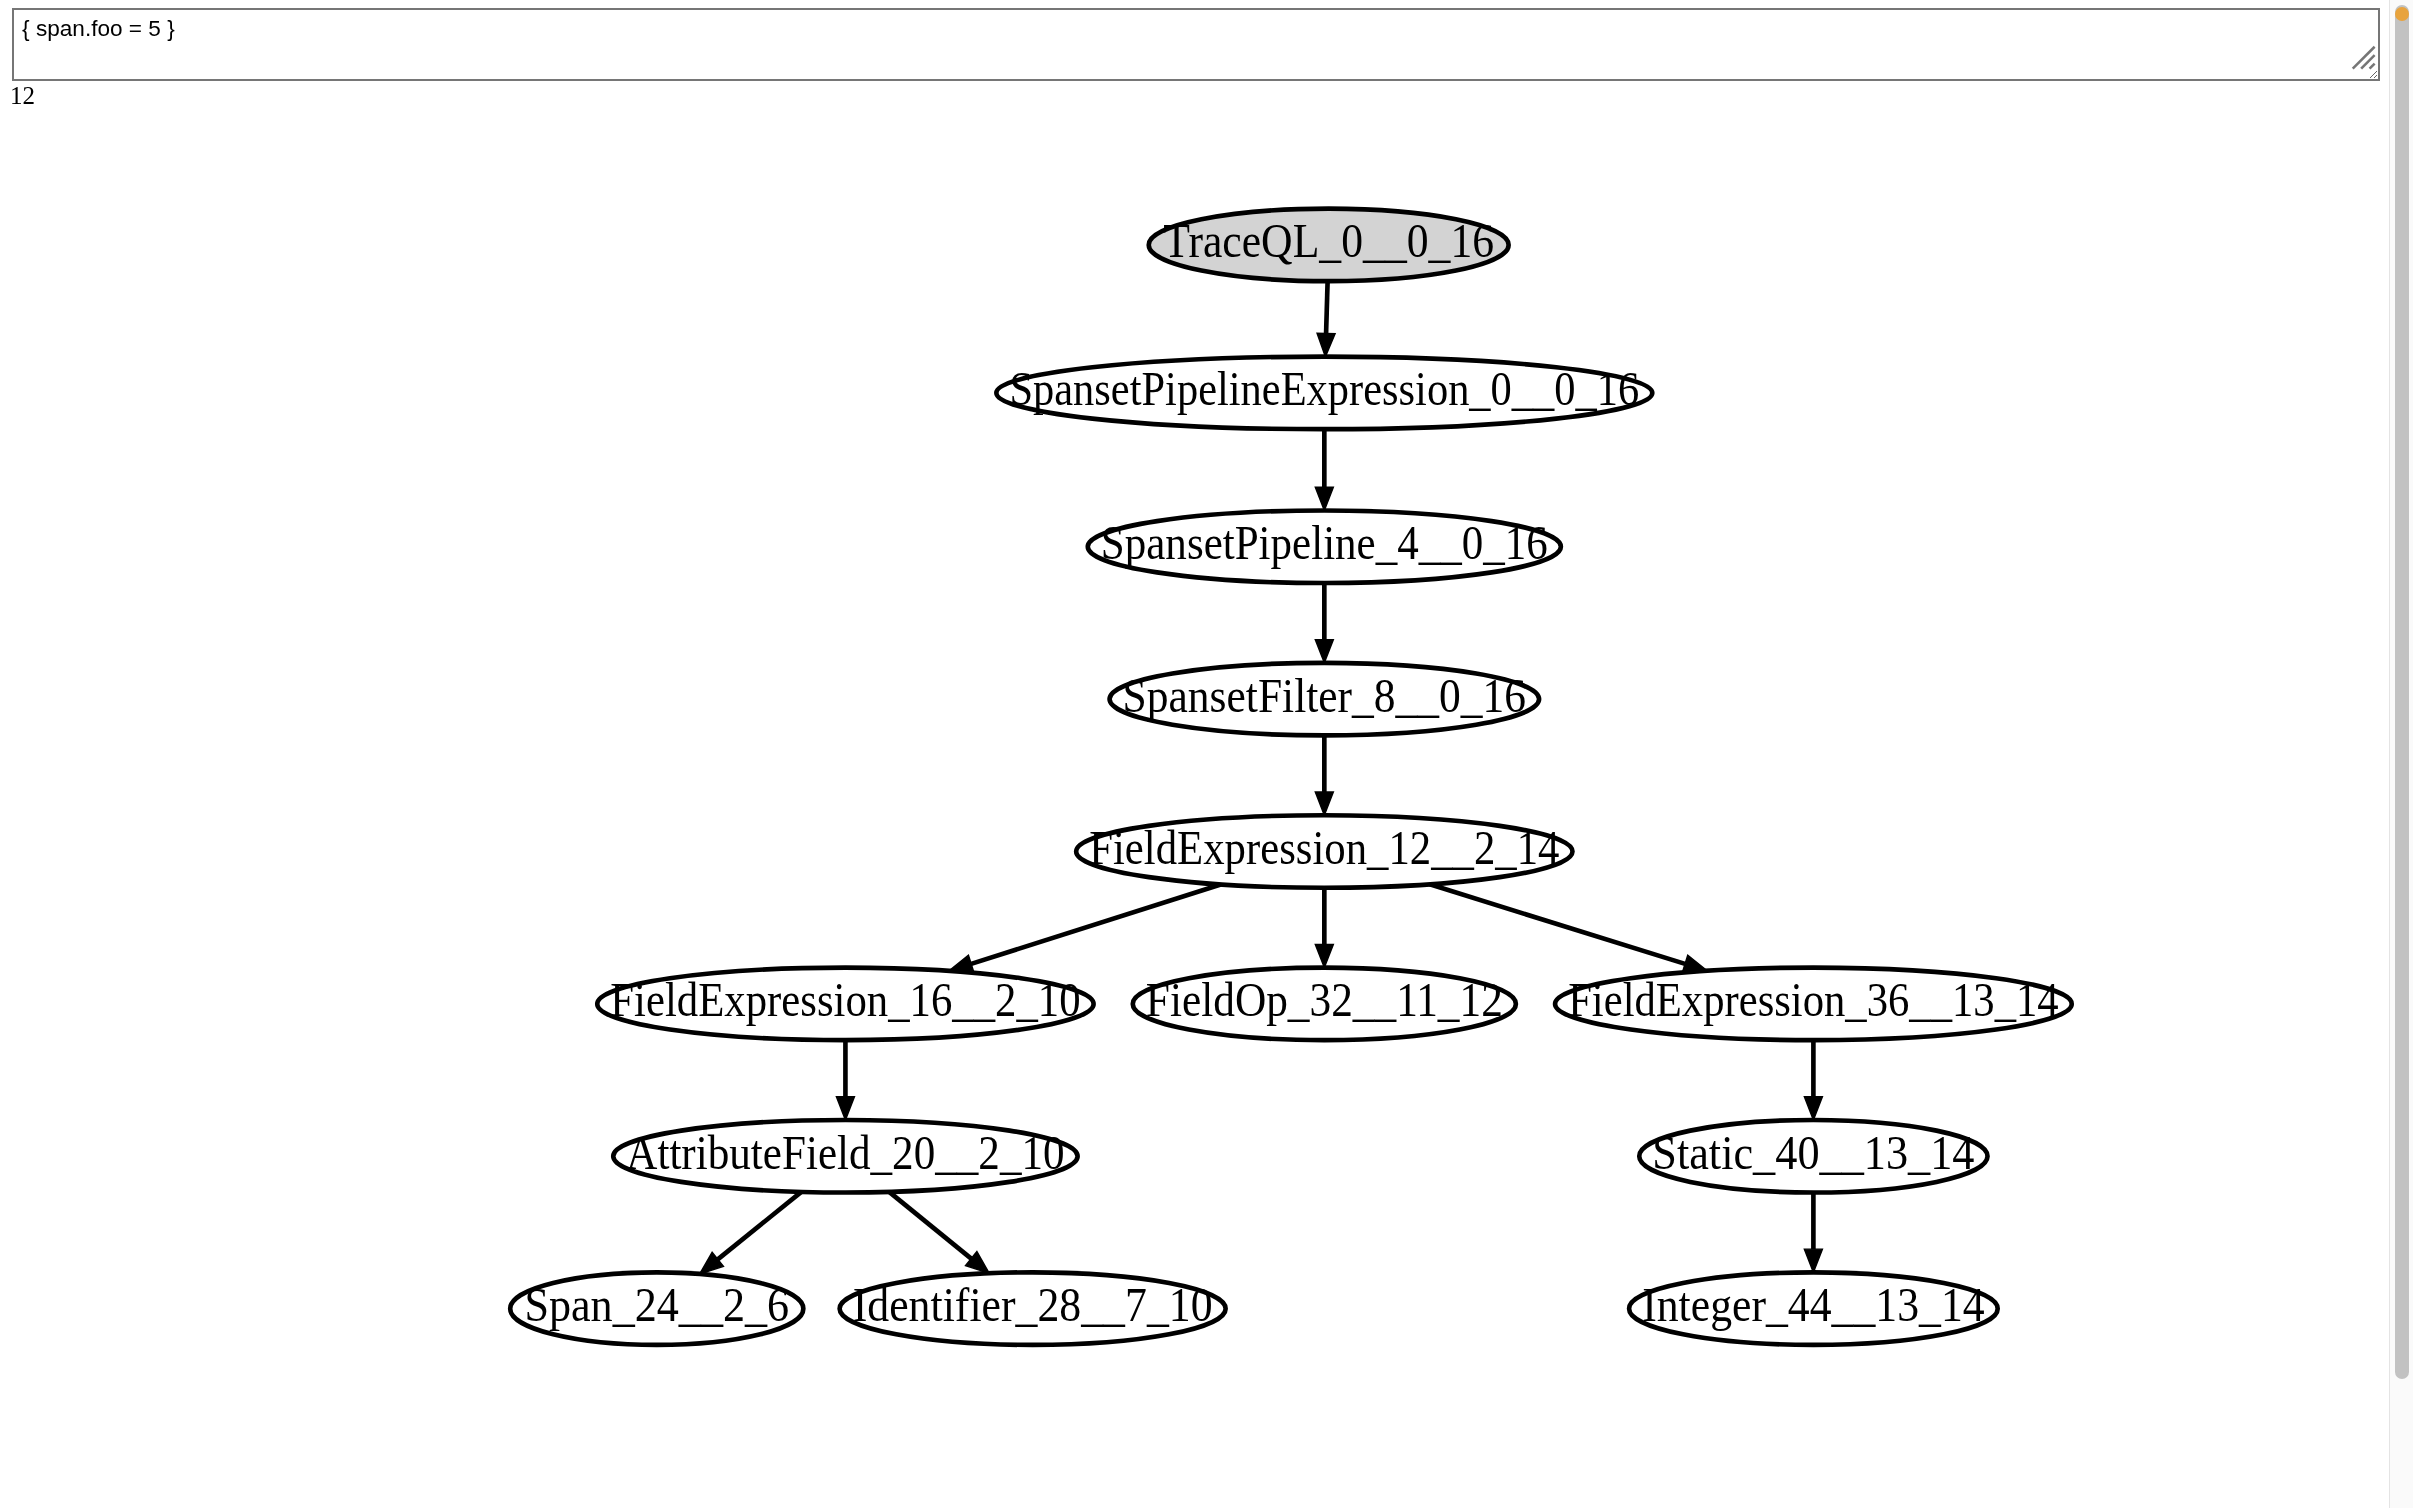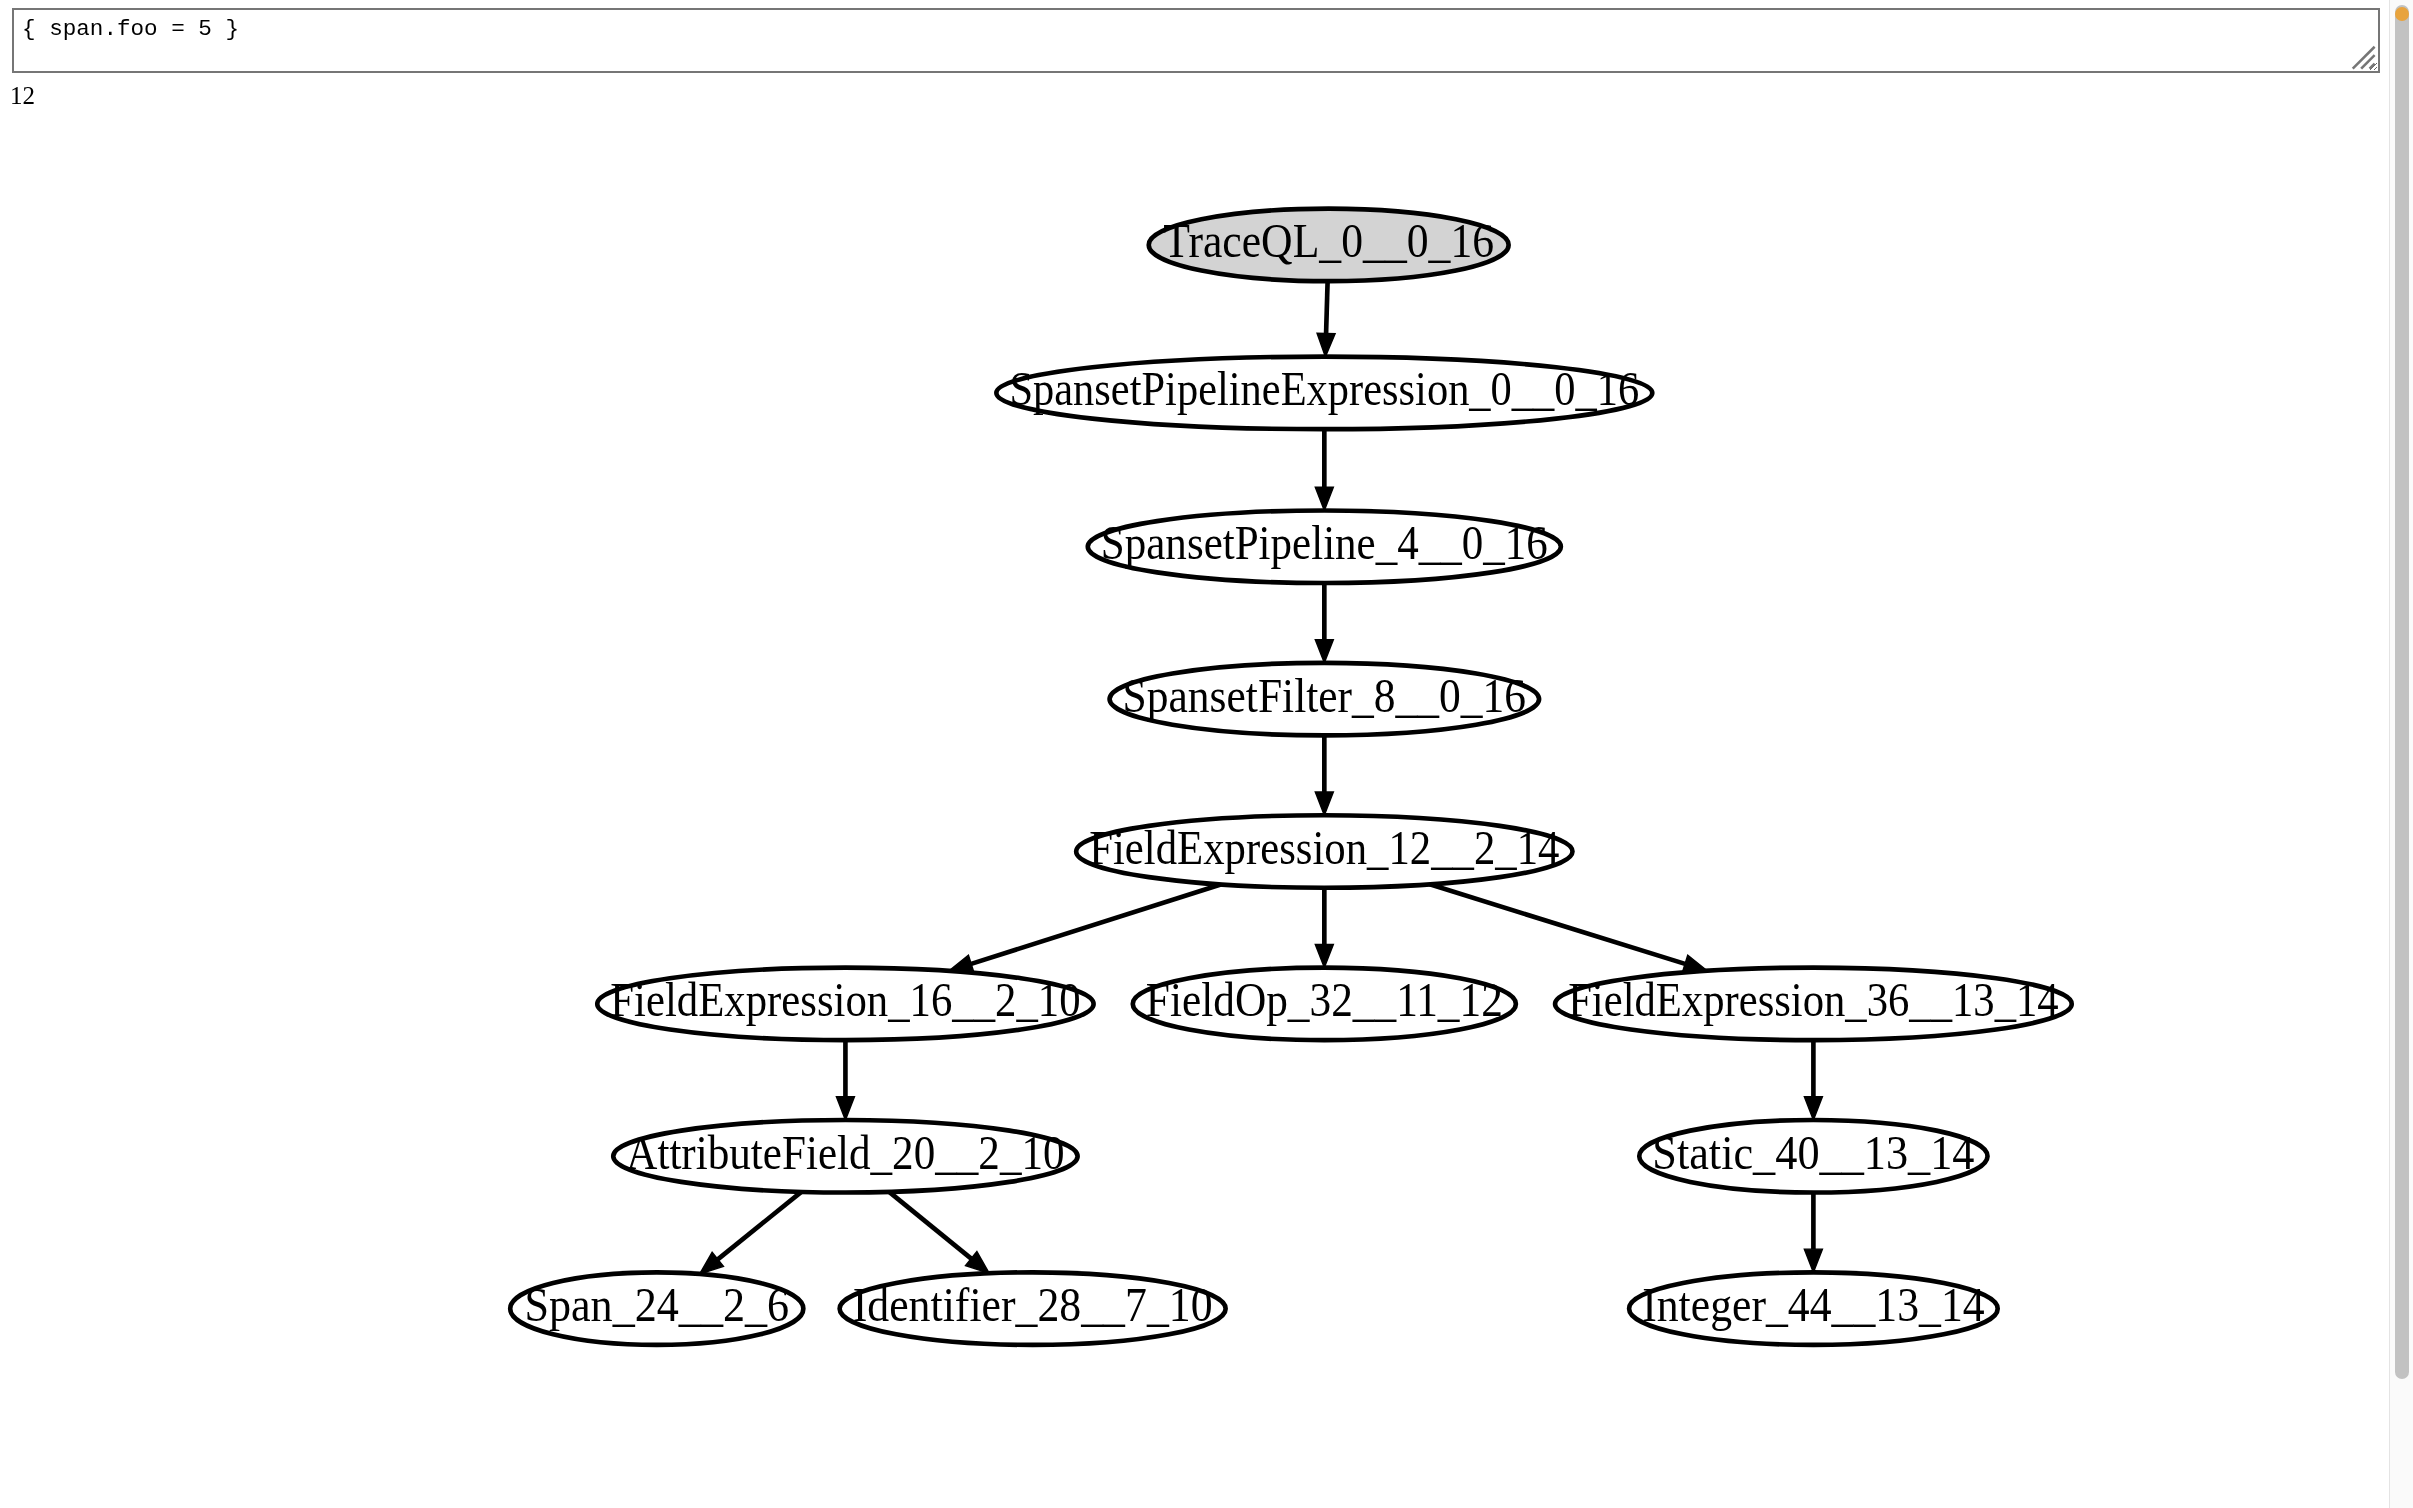--- a/index.html
+++ b/index.html
@@ -14,25 +14,25 @@
     overflow: hidden;
     position: relative;
   }
 
   
   #query-area {
     position: absolute;
     left: 11.7px;
     top: 8.4px;
     width: 2368px;
-    height: 65px;
+    height: 73px;
     box-sizing: border-box;
     border: 2.5px solid #767676;
     background: #ffffff;
-    font-family: Liberation Mono, monospace;
+    font-family: Liberation Sans, sans-serif;
     font-size: 22.6px;
     line-height: 1.25;
     color: #000000;
     padding: 5px 6.7px 5px 8.4px;
     resize: both;
     outline: none;
     white-space: pre;
   }
 
   

